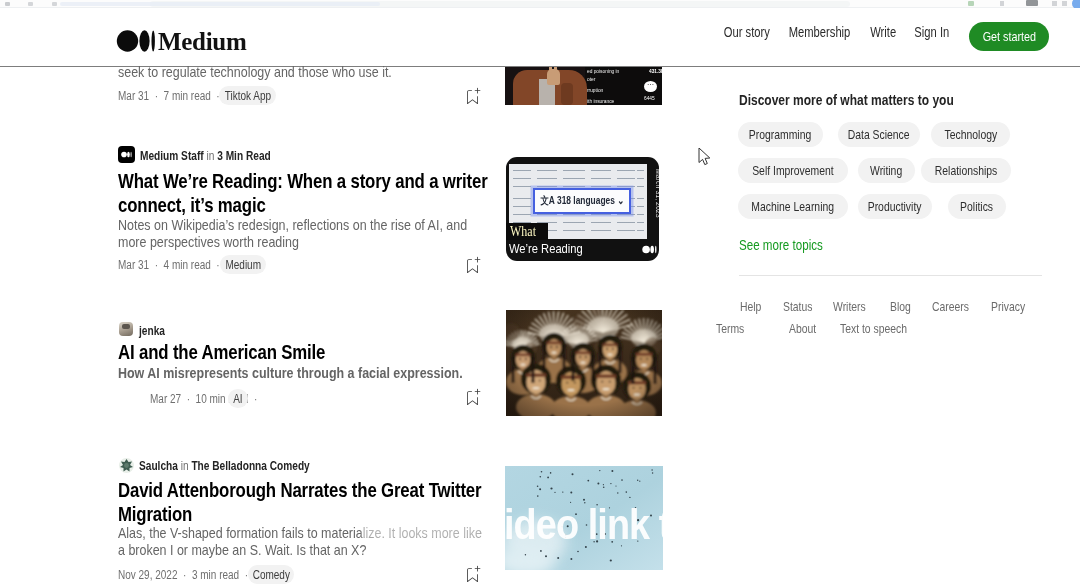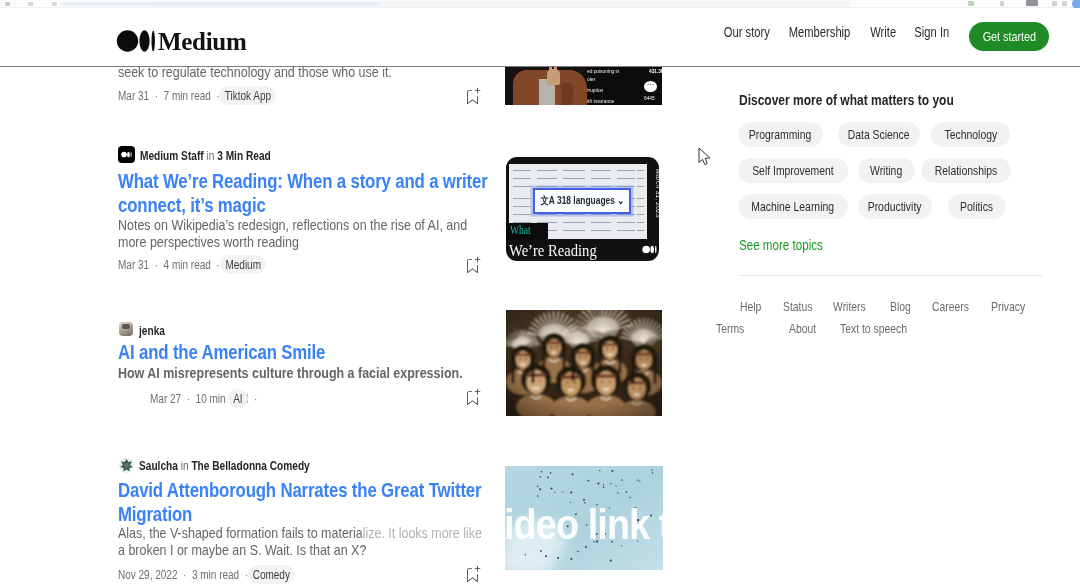--- a/index.html
+++ b/index.html
@@ -4,21 +4,21 @@
 <style>
   * { margin:0; padding:0; box-sizing:border-box; }
   html,body { width:1080px; height:586px; overflow:hidden; background:#fff;
     font-family:"Liberation Sans",sans-serif; }
   #page { position:relative; width:1080px; height:586px; background:#fff; }
   .abs { position:absolute; }
   .t { display:inline-block; transform:scaleX(.8); transform-origin:0 50%; white-space:nowrap; }
   .t86 { display:inline-block; transform:scaleX(.86); transform-origin:0 50%; white-space:nowrap; }
   .t78 { display:inline-block; transform:scaleX(.78); transform-origin:0 50%; white-space:nowrap; }
   .tc { display:inline-block; transform:scaleX(.8); transform-origin:50% 50%; white-space:nowrap; }
-  .title { font-weight:bold; font-size:21px; line-height:24px; color:#3b82f6; letter-spacing:-.2px; }
+  .title { font-weight:bold; font-size:21px; line-height:24px; color:#000000; letter-spacing:-.2px; }
   .sub { font-size:14.5px; line-height:17px; color:#656565; }
   .meta { font-size:12.5px; color:#6f6f6f; }
   .pill { position:absolute; background:#f2f2f2; border-radius:12px; color:#3d3d3d;
     display:flex; align-items:center; justify-content:center; font-size:12.5px; }
   .bpill { position:absolute; background:#f2f2f2; border-radius:13px; color:#2e2e2e;
     display:flex; align-items:center; justify-content:center; font-size:13px; height:25px; }
   .byline { font-size:13px; color:#242424; font-weight:bold; }
   .byline .in { color:#6f6f6f; font-weight:normal; }
   .flink { font-size:13px; color:#6b6b6b; }
 </style>
@@ -119,22 +119,22 @@
     <div class="abs" style="left:111px;top:10px;width:18px;height:24px;background:repeating-linear-gradient(#e9ebee 0,#e9ebee 3px,#8e99a7 3px,#8e99a7 4.5px,#e9ebee 4.5px,#e9ebee 8px);opacity:.85"></div>
     <div class="abs" style="left:111px;top:38px;width:18px;height:40px;background:repeating-linear-gradient(#e9ebee 0,#e9ebee 3px,#8e99a7 3px,#8e99a7 4.5px,#e9ebee 4.5px,#e9ebee 8px);opacity:.85"></div>
     <div class="abs" style="left:131px;top:10px;width:7px;height:24px;background:repeating-linear-gradient(#e9ebee 0,#e9ebee 3px,#8e99a7 3px,#8e99a7 4.5px,#e9ebee 4.5px,#e9ebee 8px);opacity:.85"></div>
     <div class="abs" style="left:131px;top:38px;width:7px;height:40px;background:repeating-linear-gradient(#e9ebee 0,#e9ebee 3px,#8e99a7 3px,#8e99a7 4.5px,#e9ebee 4.5px,#e9ebee 8px);opacity:.85"></div>
 
     <div class="abs" style="left:27px;top:31px;width:98px;height:26px;background:#fbfcfd;border:2px solid #4560e0;box-shadow:0 0 0 2.5px rgba(120,145,235,.45);display:flex;align-items:center;justify-content:center;">
       <span class="tc" style="font-size:10.5px;font-weight:bold;color:#222a38;">文A 318 languages ⌄</span>
     </div>
 
     <div class="abs" style="left:0;top:66px;width:42px;height:17px;background:#0b0b0b;"></div>
-    <div class="abs" style="left:4px;top:66px;font-family:'Liberation Serif',serif;font-size:12px;color:#14b8a6;"><span class="t">What</span></div>
-    <div class="abs" style="left:3px;top:84px;font-family:Liberation Serif, serif;font-size:17px;color:#fff;"><span class="t86">We’re Reading</span></div>
+    <div class="abs" style="left:4px;top:66px;font-family:'Liberation Serif',serif;font-size:15px;color:#fef9c3;"><span class="t">What</span></div>
+    <div class="abs" style="left:3px;top:84px;font-family:Liberation Sans, sans-serif;font-size:13px;color:#fff;"><span class="t86">We’re Reading</span></div>
 
     <svg class="abs" style="left:141px;top:8px;" width="12" height="62" viewBox="0 0 12 62">
       <text x="9" y="4" fill="#ddd" font-size="7" font-family="Liberation Sans" transform="rotate(90 9 4)">March 31, 2023</text>
     </svg>
     <svg class="abs" style="left:136px;top:88px;" width="15" height="9" viewBox="0 0 42 24">
       <ellipse cx="11.5" cy="12" rx="10.7" ry="10.7" fill="#fff"></ellipse>
       <ellipse cx="28.5" cy="12" rx="5.1" ry="10.7" fill="#fff"></ellipse>
       <ellipse cx="38.5" cy="12" rx="1.9" ry="10.5" fill="#fff"></ellipse>
     </svg>
   </div>

